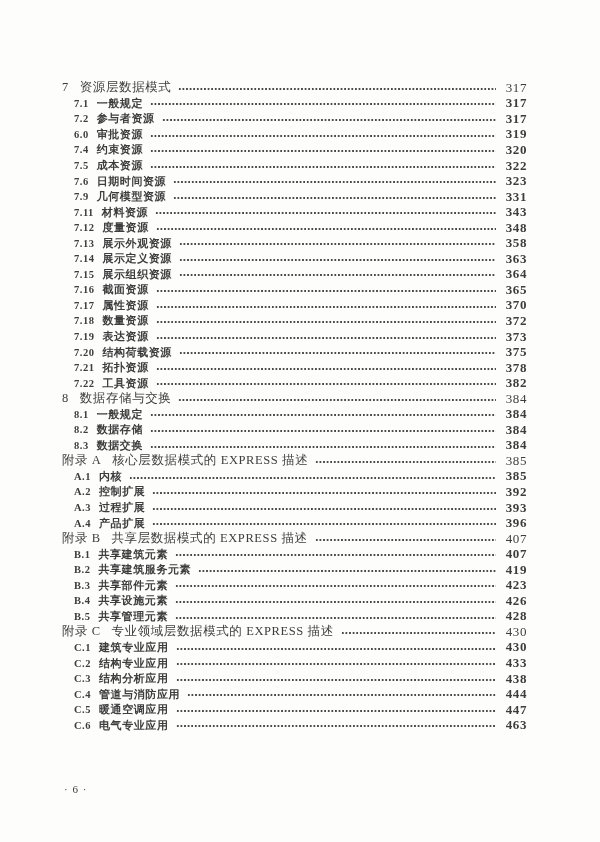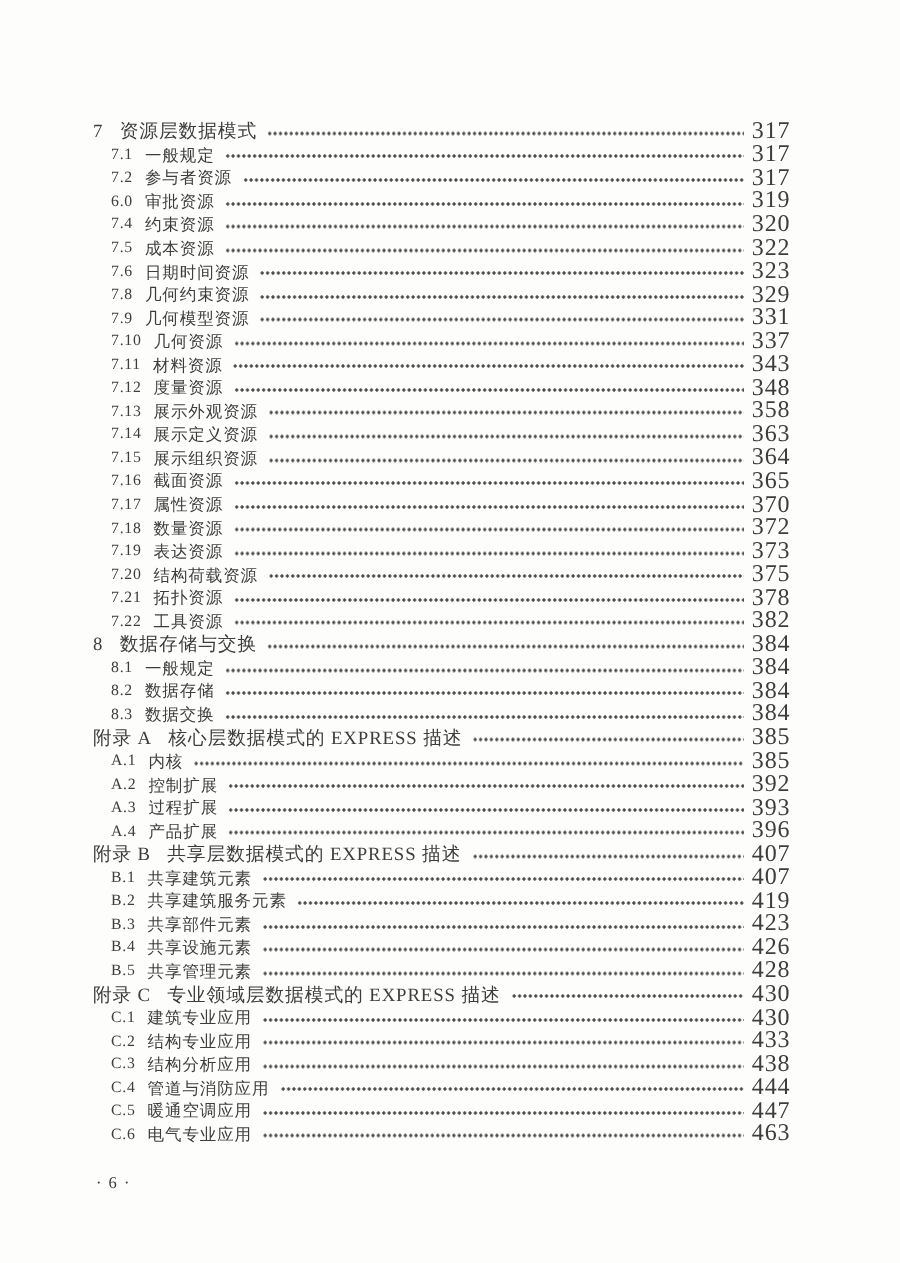--- a/index.html
+++ b/index.html
@@ -35,26 +35,26 @@
     min-width:8px;
     background-image:radial-gradient(circle,#4a4a4a 0.9px,rgba(0,0,0,0) 1.05px);
     background-size:3.6px 3.6px;
     background-repeat:repeat-x;
     background-position:left 58%;
   }
   .row .pageno{
     flex:none;
     min-width:26px;
     text-align:right;
-    font-size:16px;
+    font-size:13px;
     letter-spacing:0.6px;
   }
   .level0{font-size:12.5px;}
   .level0 .num{margin-right:11px;}
-  .level1{font-size:11px;padding-left:12px;}
+  .level1{font-size:11px;padding-left:12px;font-weight:bold;}
   .level1 .num{margin-right:8px;font-size:10.5px;}
   .footer{
     position:absolute;
     left:64px;top:783px;
     font-size:11px;
     letter-spacing:1px;
     color:#3d3d3d;
   }
 </style>
 </head>
@@ -98,36 +98,24 @@
     <span class="leader"></span>
     <span class="pageno">322</span>
   </div>
       <div class="row level1">
     <span class="num">7.6</span>
     <span class="title">日期时间资源</span>
     <span class="leader"></span>
     <span class="pageno">323</span>
   </div>
       <div class="row level1">
-    <span class="num">7.8</span>
-    <span class="title">几何约束资源</span>
-    <span class="leader"></span>
-    <span class="pageno">329</span>
-  </div>
-      <div class="row level1">
     <span class="num">7.9</span>
     <span class="title">几何模型资源</span>
     <span class="leader"></span>
     <span class="pageno">331</span>
-  </div>
-      <div class="row level1">
-    <span class="num">7.10</span>
-    <span class="title">几何资源</span>
-    <span class="leader"></span>
-    <span class="pageno">337</span>
   </div>
       <div class="row level1">
     <span class="num">7.11</span>
     <span class="title">材料资源</span>
     <span class="leader"></span>
     <span class="pageno">343</span>
   </div>
       <div class="row level1">
     <span class="num">7.12</span>
     <span class="title">度量资源</span>

